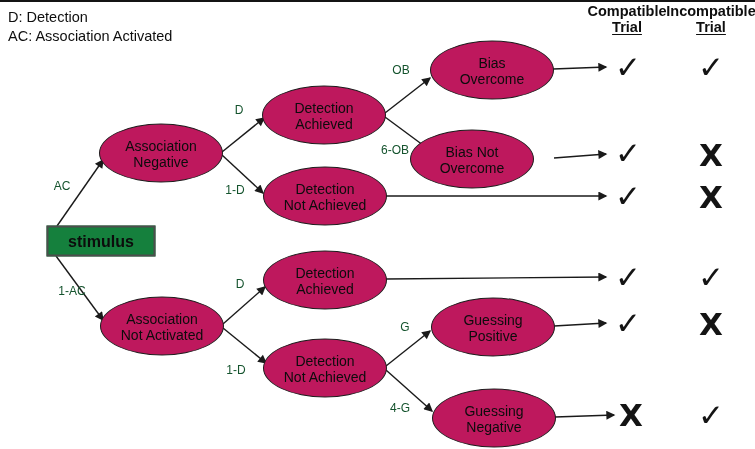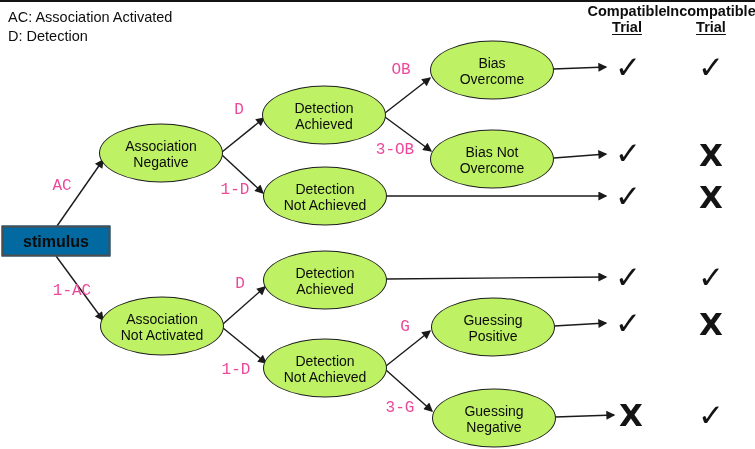--- a/index.html
+++ b/index.html
@@ -6,28 +6,28 @@
   body{width:755px;height:449px;position:relative;overflow:hidden;
        font-family:"Liberation Sans",sans-serif;color:#111;}
   .stage{position:absolute;inset:0;}
   .top-rule{position:absolute;left:0;top:0;width:755px;height:2px;background:#141414;}
   svg.edges{position:absolute;left:0;top:0;width:755px;height:449px;}
   .legend{position:absolute;left:8px;top:8px;font-size:14.5px;line-height:19px;color:#0e0e0e;}
   .col-header{position:absolute;top:3px;transform:translateX(-50%);text-align:center;
               font-size:14.5px;line-height:16px;color:#0e0e0e;font-weight:bold;}
   .col-header .u{text-decoration:underline;text-underline-offset:2px;}
   .root-box{position:absolute;transform:translate(-50%,-50%);width:105px;height:27px;
-            border:2px solid #4d4d4d;background:#0369a1;display:flex;align-items:center;
-            justify-content:center;font-weight:bold;font-size:16px;color:#0c0c0c;}
+            border:2px solid #4d4d4d;background:#15803d;display:flex;align-items:center;
+            justify-content:center;font-weight:bold;font-size:16px;color:#0c0c0c;margin-left:45px;}
   .node{position:absolute;transform:translate(-50%,-50%);width:122px;height:57px;
-        border:1.4px solid #1d1d1d;border-radius:50%;background:#bef264;
+        border:1.4px solid #1d1d1d;border-radius:50%;background:#be185d;
         display:flex;flex-direction:column;align-items:center;justify-content:center;
         font-size:14px;line-height:16px;text-align:center;color:#0c0c0c;}
-  .branch-label{position:absolute;transform:translate(-50%,-50%);font-size:16px;
-                line-height:16px;color:#ec4899;white-space:nowrap;font-family:Liberation Mono, monospace;}
+  .branch-label{position:absolute;transform:translate(-50%,-50%);font-size:12px;
+                line-height:16px;color:#14532d;white-space:nowrap;}
   .mark{position:absolute;transform:translate(-50%,-50%);font-family:"DejaVu Sans",sans-serif;
         font-weight:bold;font-size:31px;line-height:1;color:#141414;}
 </style>
 </head>
 <body>
 
 <div class="stage">
 
   <div class="top-rule"></div>
 
@@ -51,22 +51,22 @@
       <line x1="223" y1="328" x2="266" y2="363" marker-end="url(#arr)"></line>
       <line x1="386" y1="279" x2="606" y2="277" marker-end="url(#arr)"></line>
       <line x1="386" y1="366" x2="430" y2="331" marker-end="url(#arr)"></line>
       <line x1="386" y1="370" x2="432" y2="411" marker-end="url(#arr)"></line>
       <line x1="554" y1="326" x2="606" y2="323" marker-end="url(#arr)"></line>
       <line x1="555" y1="417" x2="614" y2="415" marker-end="url(#arr)"></line>
     </g>
   </svg>
 
   <div class="legend">
+    <div>D: Detection</div>
     <div>AC: Association Activated</div>
-    <div>D: Detection</div>
   </div>
 
   <div class="col-header" style="left:627px">
     <div>Compatible</div>
     <div class="u">Trial</div>
   </div>
   <div class="col-header" style="left:711px">
     <div>Incompatible</div>
     <div class="u">Trial</div>
   </div>
@@ -88,21 +88,21 @@
     <span>Achieved</span>
   </div>
   <div class="node" style="left:325px;top:196px">
     <span>Detection</span>
     <span>Not Achieved</span>
   </div>
   <div class="node" style="left:492px;top:70px">
     <span>Bias</span>
     <span>Overcome</span>
   </div>
-  <div class="node" style="left:492px;top:159px">
+  <div class="node" style="left:472px;top:159px">
     <span>Bias Not</span>
     <span>Overcome</span>
   </div>
   <div class="node" style="left:325px;top:280px">
     <span>Detection</span>
     <span>Achieved</span>
   </div>
   <div class="node" style="left:325px;top:368px">
     <span>Detection</span>
     <span>Not Achieved</span>
@@ -114,25 +114,25 @@
   <div class="node" style="left:494px;top:418px">
     <span>Guessing</span>
     <span>Negative</span>
   </div>
 
   <div class="branch-label" style="left:62px;top:186px">AC</div>
   <div class="branch-label" style="left:72px;top:291px">1-AC</div>
   <div class="branch-label" style="left:239px;top:110px">D</div>
   <div class="branch-label" style="left:235px;top:190px">1-D</div>
   <div class="branch-label" style="left:401px;top:70px">OB</div>
-  <div class="branch-label" style="left:395px;top:150px">3-OB</div>
+  <div class="branch-label" style="left:395px;top:150px">6-OB</div>
   <div class="branch-label" style="left:240px;top:284px">D</div>
   <div class="branch-label" style="left:236px;top:370px">1-D</div>
   <div class="branch-label" style="left:405px;top:327px">G</div>
-  <div class="branch-label" style="left:400px;top:408px">3-G</div>
+  <div class="branch-label" style="left:400px;top:408px">4-G</div>
 
   <span class="mark" style="left:628px;top:67px">✓</span>
   <span class="mark" style="left:711px;top:67px">✓</span>
   <span class="mark" style="left:628px;top:153px">✓</span>
   <span class="mark" style="left:711px;top:155px">X</span>
   <span class="mark" style="left:628px;top:196px">✓</span>
   <span class="mark" style="left:711px;top:197px">X</span>
   <span class="mark" style="left:628px;top:277px">✓</span>
   <span class="mark" style="left:711px;top:277px">✓</span>
   <span class="mark" style="left:628px;top:323px">✓</span>

